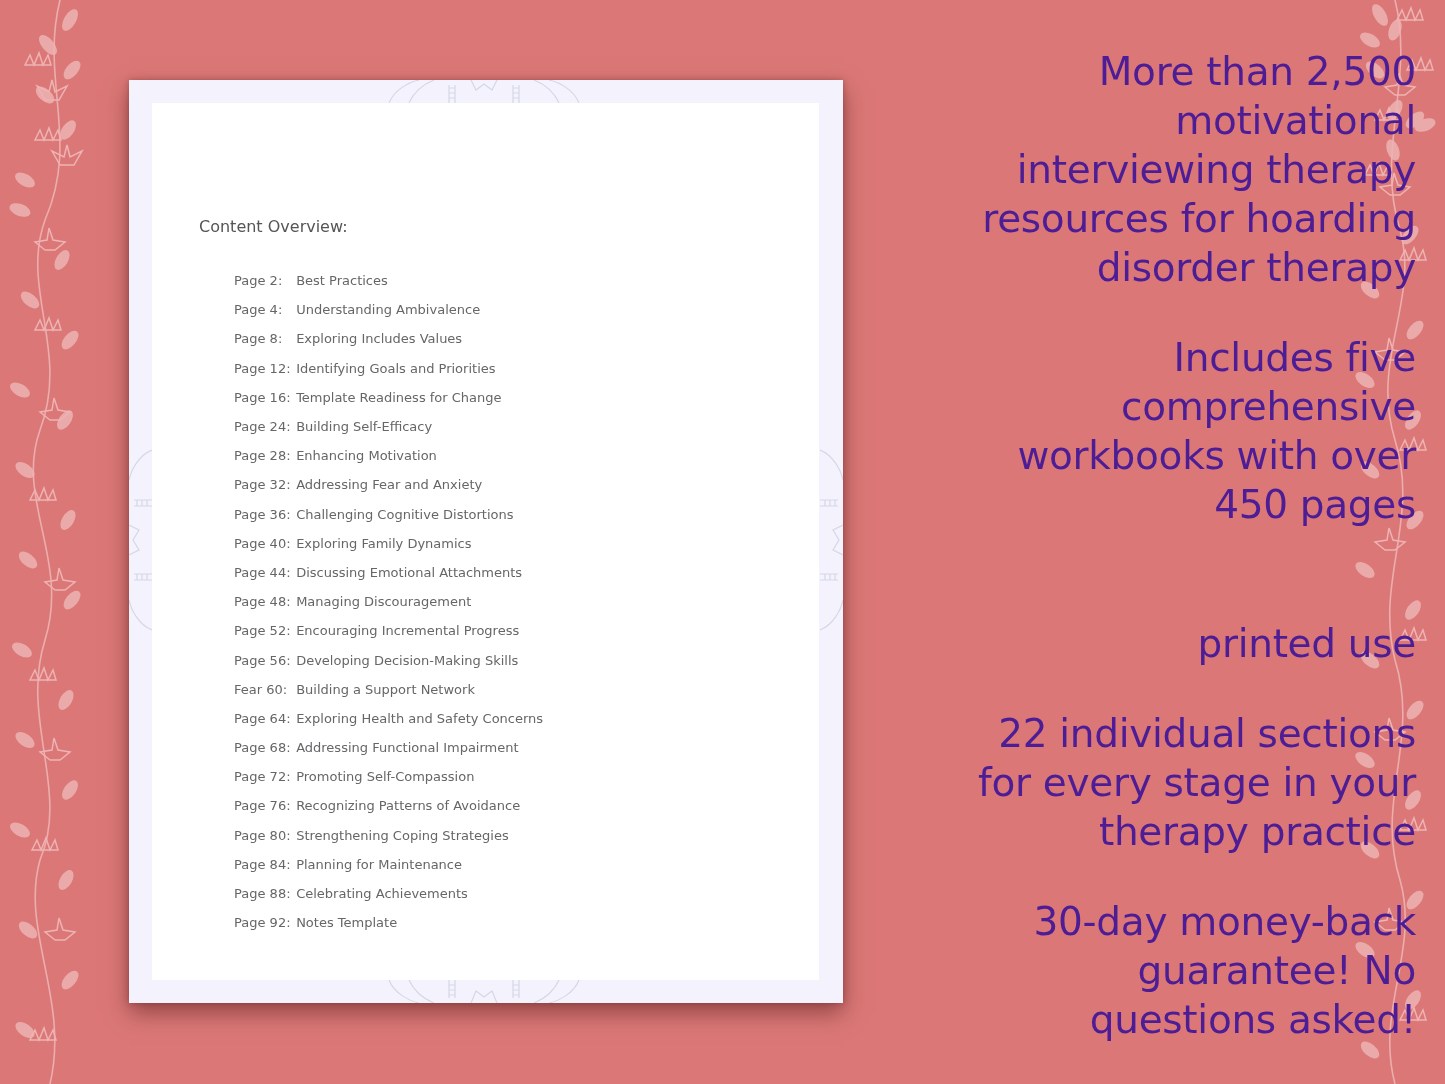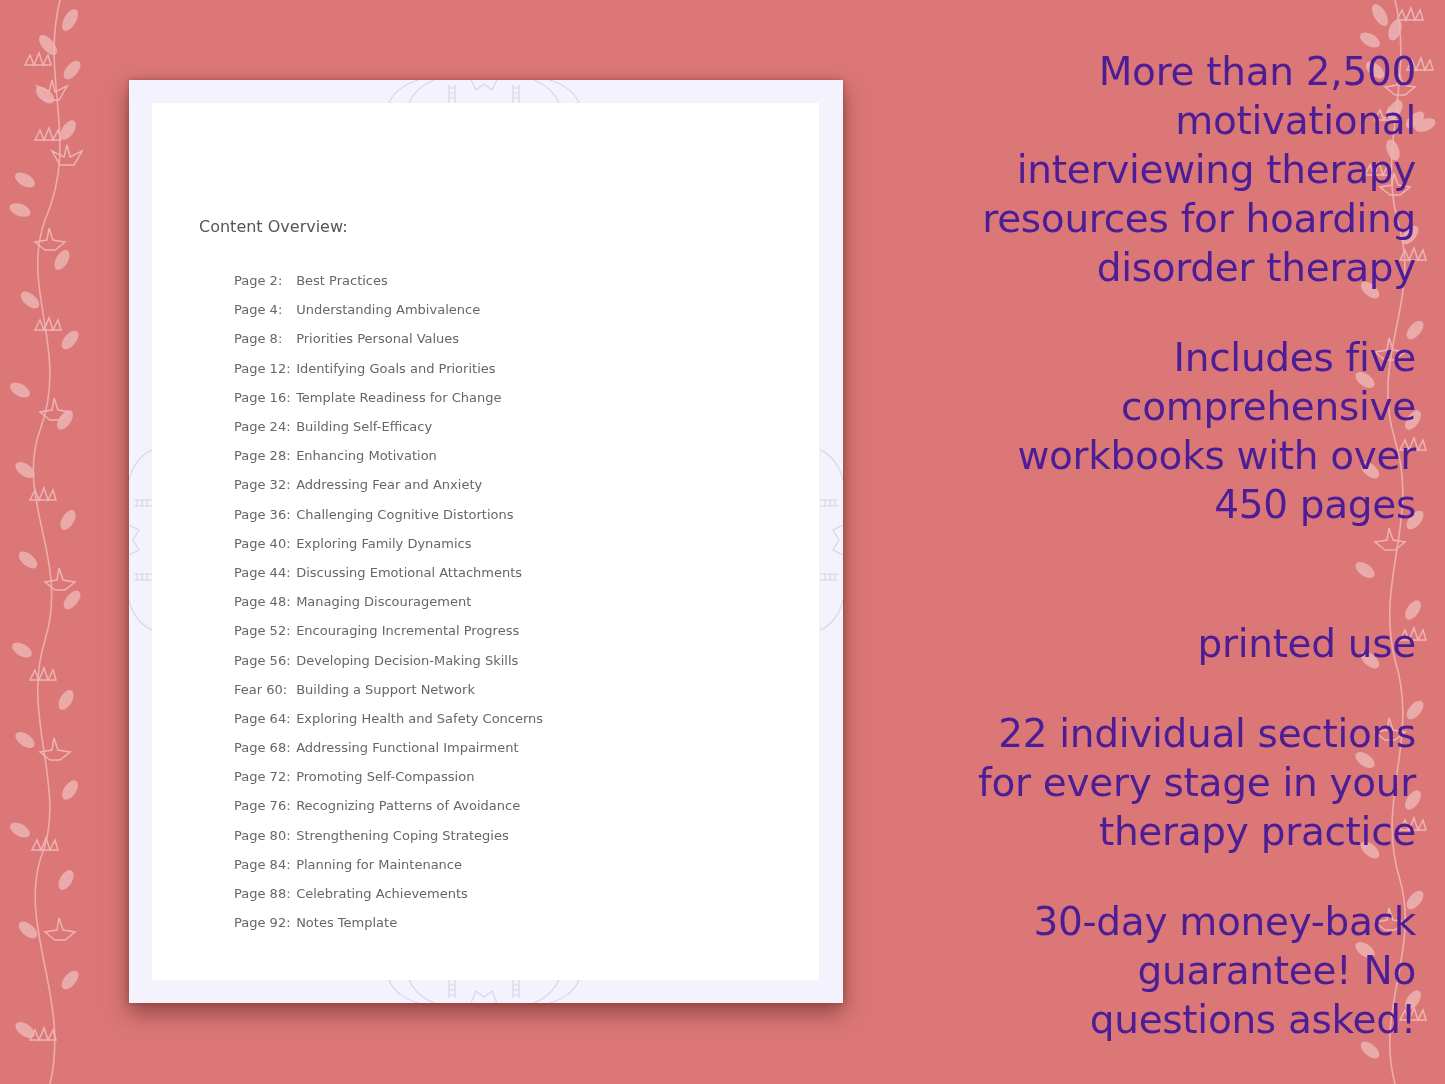--- a/index.html
+++ b/index.html
@@ -201,21 +201,21 @@
       <path d="M0 134 l18 0 M0 140 l18 0 M5 134 l0 6 M10 134 l0 6 M15 134 l0 6"></path>
       <path d="M23 160 C21 170, 13 185, 0 190"></path>
     </g>
   </svg>
 
   <div class="doc-inner">
     <div class="overview-label">Content Overview:</div>
     <ul class="toc">
       <li><span class="pg">Page  2:</span>&nbsp;<span>Best Practices</span></li>
       <li><span class="pg">Page  4:</span>&nbsp;<span>Understanding Ambivalence</span></li>
-      <li><span class="pg">Page  8:</span>&nbsp;<span>Priorities Personal Values</span></li>
+      <li><span class="pg">Page  8:</span>&nbsp;<span>Exploring Includes Values</span></li>
       <li><span class="pg">Page 12:</span>&nbsp;<span>Identifying Goals and Priorities</span></li>
       <li><span class="pg">Page 16:</span>&nbsp;<span>Template Readiness for Change</span></li>
       <li><span class="pg">Page 24:</span>&nbsp;<span>Building Self-Efficacy</span></li>
       <li><span class="pg">Page 28:</span>&nbsp;<span>Enhancing Motivation</span></li>
       <li><span class="pg">Page 32:</span>&nbsp;<span>Addressing Fear and Anxiety</span></li>
       <li><span class="pg">Page 36:</span>&nbsp;<span>Challenging Cognitive Distortions</span></li>
       <li><span class="pg">Page 40:</span>&nbsp;<span>Exploring Family Dynamics</span></li>
       <li><span class="pg">Page 44:</span>&nbsp;<span>Discussing Emotional Attachments</span></li>
       <li><span class="pg">Page 48:</span>&nbsp;<span>Managing Discouragement</span></li>
       <li><span class="pg">Page 52:</span>&nbsp;<span>Encouraging Incremental Progress</span></li>

